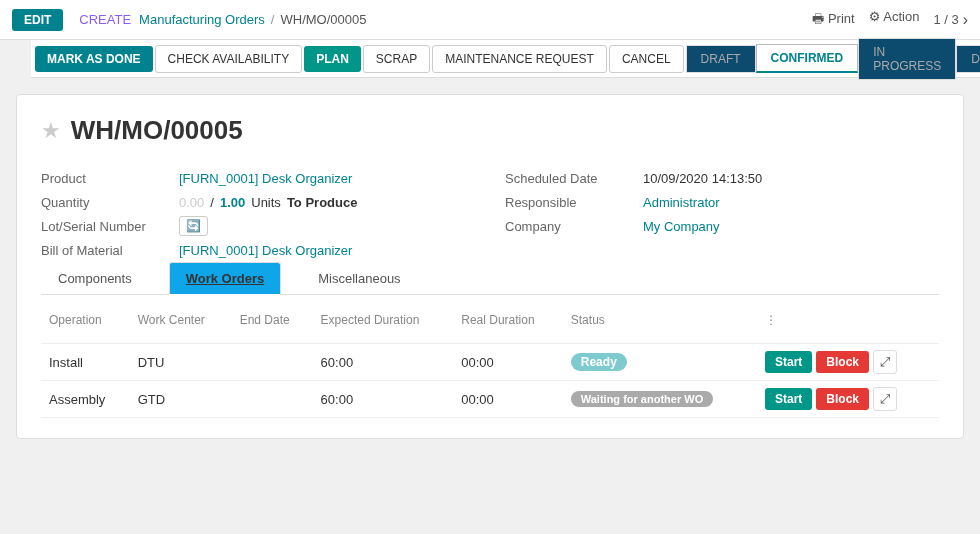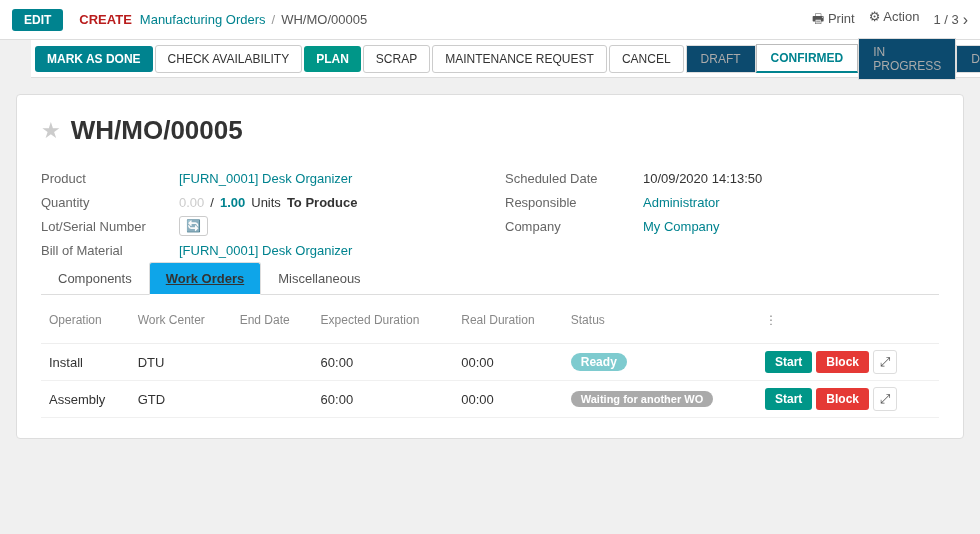--- a/index.html
+++ b/index.html
@@ -31,26 +31,26 @@
       border: none;
       padding: 4px 12px;
       border-radius: 3px;
       cursor: pointer;
       font-size: 12px;
       font-weight: bold;
       margin-right: 8px;
     }
     .btn-create {
       background: transparent;
-      color: #b91c1c;
+      color: #8b5cf6;
       border: none;
       padding: 4px 8px;
       cursor: pointer;
       font-size: 13px;
-      font-weight: bold;
+      font-weight: normal;
     }
     .top-bar-right {
       margin-left: auto;
       display: flex;
       align-items: center;
       gap: 14px;
     }
     .print-action {
       display: flex;
       gap: 14px;
@@ -180,20 +180,21 @@
       cursor: pointer;
       font-size: 12px;
       color: #555;
     }
 
     
     .tabs {
       display: flex;
       border-bottom: 1px solid #ddd;
       margin-bottom: 14px;
+      gap: 20px;
     }
     .tab {
       padding: 8px 16px;
       cursor: pointer;
       font-size: 13px;
       color: #555;
       border: 1px solid transparent;
       border-bottom: none;
       background: transparent;
       border-radius: 3px 3px 0 0;

